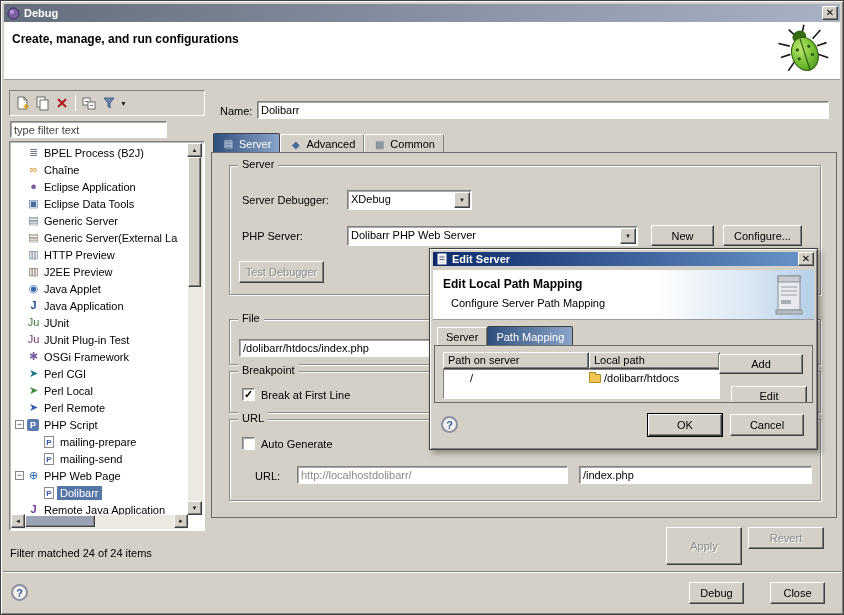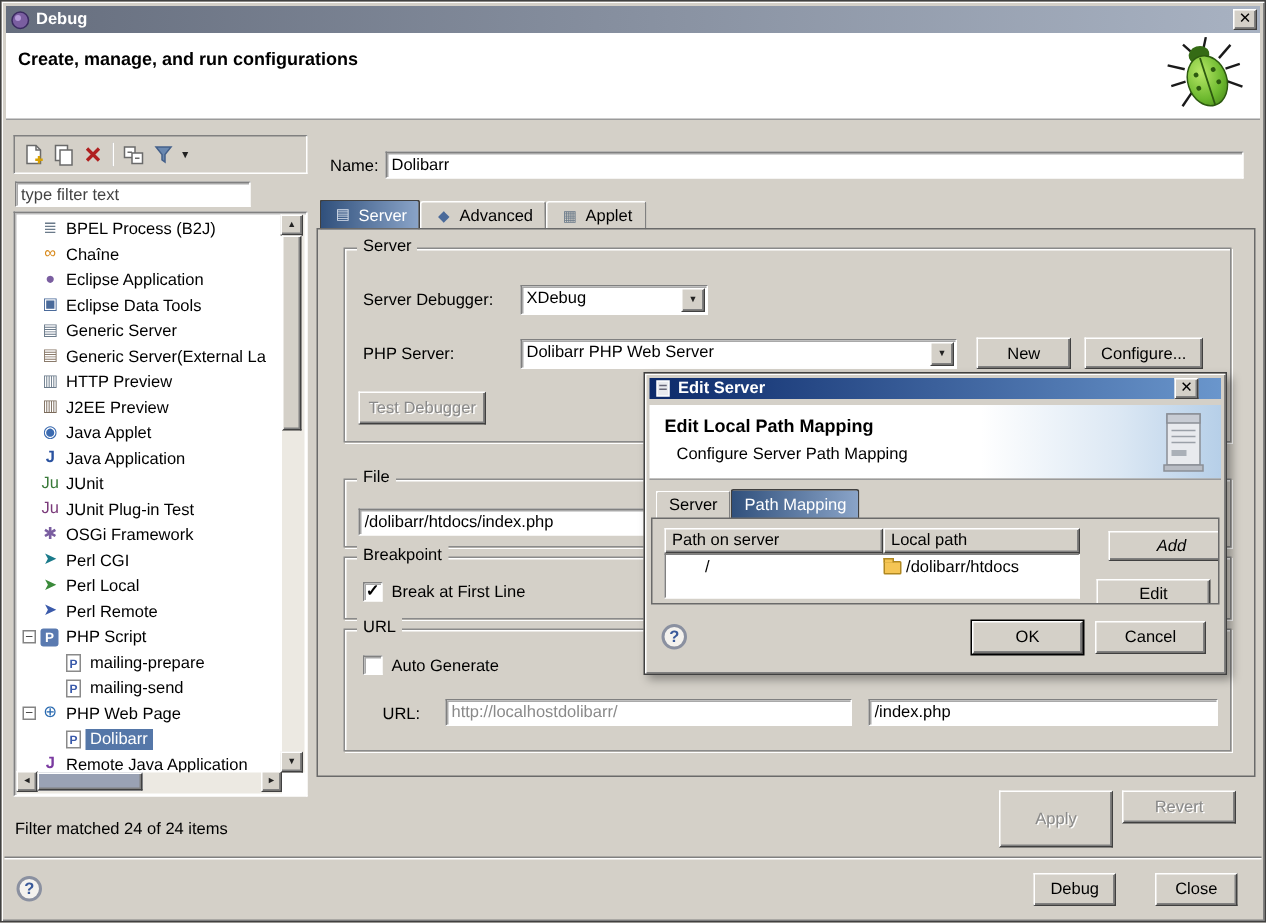--- a/index.html
+++ b/index.html
@@ -95,40 +95,40 @@
   .help-circle { width:17px; height:17px; border:2px solid #8a90a0; border-radius:50%; color:#3a5a9a; font-weight:bold;
                  display:flex; align-items:center; justify-content:center; font-size:11px; background:#f4f2ee; }
   .main-help { position:absolute; left:10px; top:583px; }
   .debug-btn { position:absolute; left:688px; top:581px; width:55px; height:22px; }
   .close-btn { position:absolute; left:769px; top:581px; width:55px; height:22px; }
 
   
   .dialog { position:absolute; left:428px; top:247px; width:389px; height:202px; background:#d4d0c8;
             border:1px solid #404040; box-shadow:inset 1px 1px 0 #fff, inset -1px -1px 0 #808080, 3px 3px 6px rgba(0,0,0,.35); z-index:10; }
   .dlg-titlebar { position:absolute; left:3px; top:3px; right:3px; height:14px;
-                  background:linear-gradient(90deg,#0c2a6a,#6a96cc); color:#fff; display:flex; align-items:center; padding:0 15px 0 3px; }
+                  background:linear-gradient(90deg,#0c2a6a,#6a96cc); color:#fff; display:flex; align-items:center; padding:0 0 0 3px; }
   .dlg-titlebar .t-text { font-weight:bold; flex:1; margin-left:4px; }
   .dlg-header { position:absolute; left:3px; top:21px; right:3px; height:50px;
                 background:linear-gradient(90deg,#ffffff 58%,#dce8f4 82%,#b6cfe8); border-bottom:1px solid #9a9a9a; }
   .dlg-h1 { position:absolute; left:10px; top:7px; font-weight:bold; font-size:12px; }
   .dlg-sub { position:absolute; left:18px; top:27px; }
   .dlg-server-img { position:absolute; right:10px; top:4px; }
   .dlg-tabs { left:7px; top:78px; height:19px; }
   .dlg-tab-body { position:absolute; left:4px; top:96px; right:4px; height:58px; border:1px solid #6a6a6a; overflow:hidden; }
   .map-table { position:absolute; left:8px; top:6px; width:277px; }
   .mt-head { display:flex; }
   .th { height:17px; background:#d4d0c8; border:1px solid; border-color:#fff #404040 #404040 #fff;
         box-shadow:inset -1px -1px 0 #808080; padding:1px 4px; }
   .th1 { width:146px; } .th2 { width:131px; }
   .mt-body { background:#fff; border:1px solid; border-color:#808080 #fff #fff #808080; height:30px; }
   .mt-row { display:flex; height:16px; align-items:center; }
   .td1 { width:146px; padding-left:26px; } .td2 { width:131px; display:flex; align-items:center; gap:3px; }
   .folder { width:12px; height:9px; background:#f5c554; border:1px solid #b08820; border-radius:1px; position:relative; flex:0 0 12px; }
   .folder::before { content:""; position:absolute; left:-1px; top:-3px; width:5px; height:2px; background:#f5c554; border:1px solid #b08820; border-bottom:none; }
-  .add-btn { position:absolute; left:304px; top:8px; width:84px; height:20px;font-style:italic; }
+  .add-btn { position:absolute; left:284px; top:8px; width:84px; height:20px; }
   .edit-btn { position:absolute; left:296px; top:40px; width:76px; height:20px; }
   .dlg-help { position:absolute; left:11px; top:167px; }
   .ok-btn { position:absolute; left:218px; top:165px; width:74px; height:22px; }
   .cancel-btn { position:absolute; left:300px; top:165px; width:74px; height:22px; }
 
   .dim-text { color:#8a8a8a; }
   input.field { display:block; }
 </style>
 </head>
 <body>
@@ -370,21 +370,21 @@
       <div class="tab active">
         <span class="ticon" style="color: rgb(216, 224, 236);">▤</span>
         <span>Server</span>
       </div>
       <div class="tab">
         <span class="ticon" style="color: rgb(74, 106, 154);">◆</span>
         <span>Advanced</span>
       </div>
       <div class="tab">
         <span class="ticon" style="color: rgb(106, 122, 138);">▦</span>
-        <span>Applet</span>
+        <span>Common</span>
       </div>
     </div>
   <div class="tab-body"></div>
 
   <div class="groupbox server-group">
     <span class="legend">Server</span>
     <span class="label" style="left:12px; top:28px;">Server Debugger:</span>
     <div class="combo" style="left:117px; top:24px; width:125px;">
       <span class="cval">XDebug</span>
       <span class="cbtn">▼</span>

